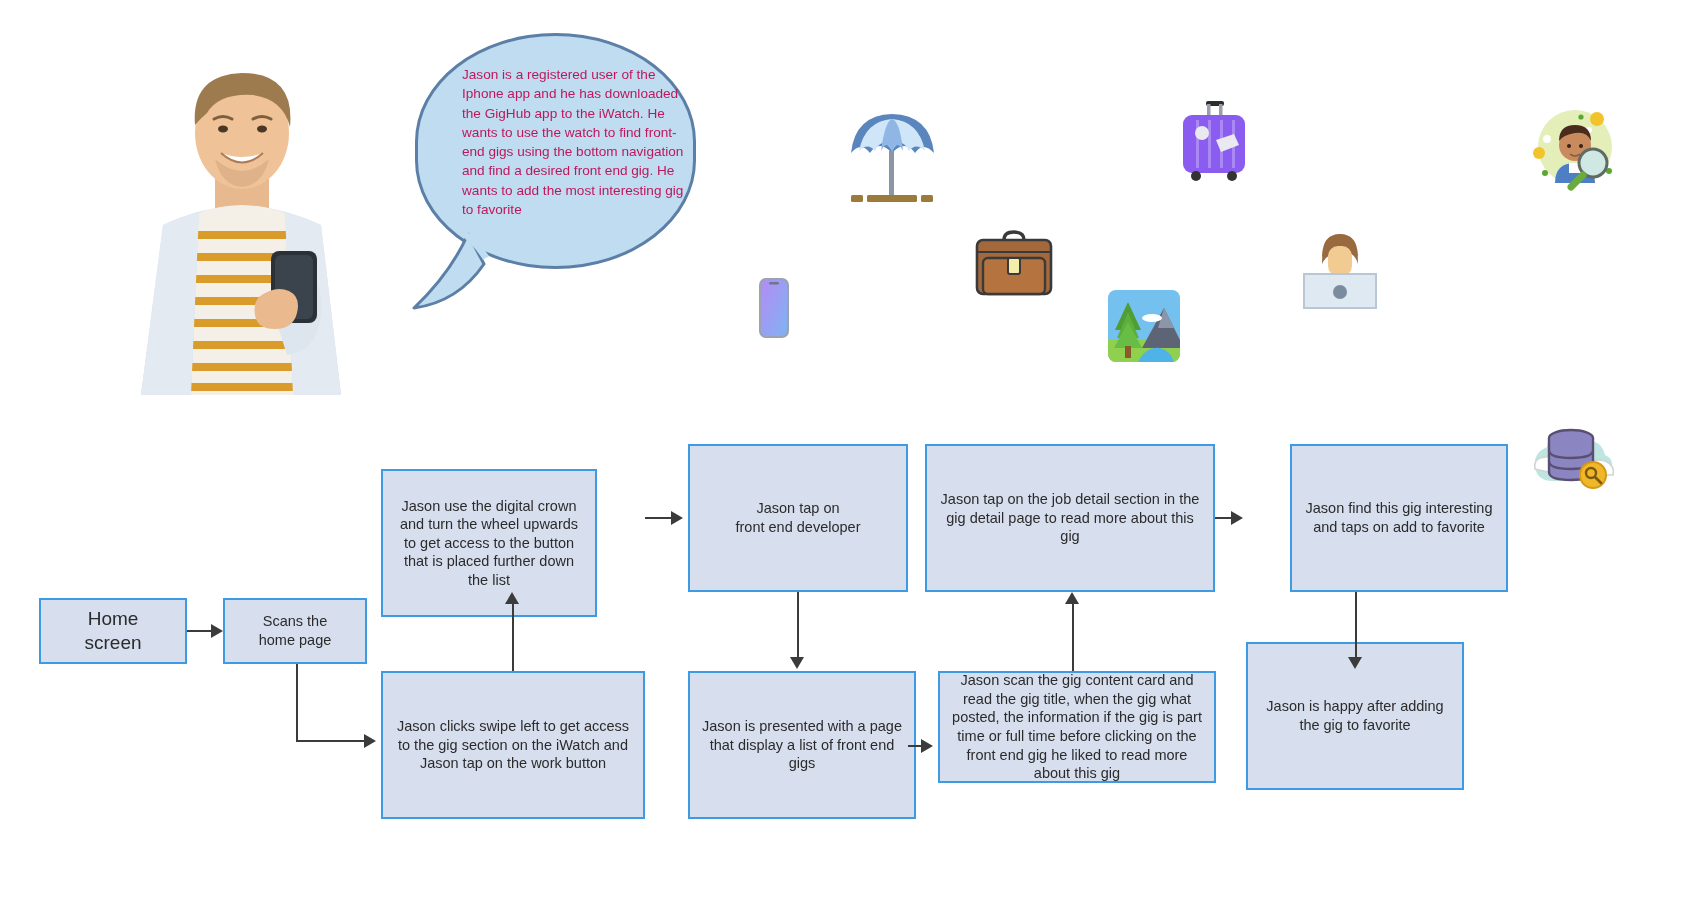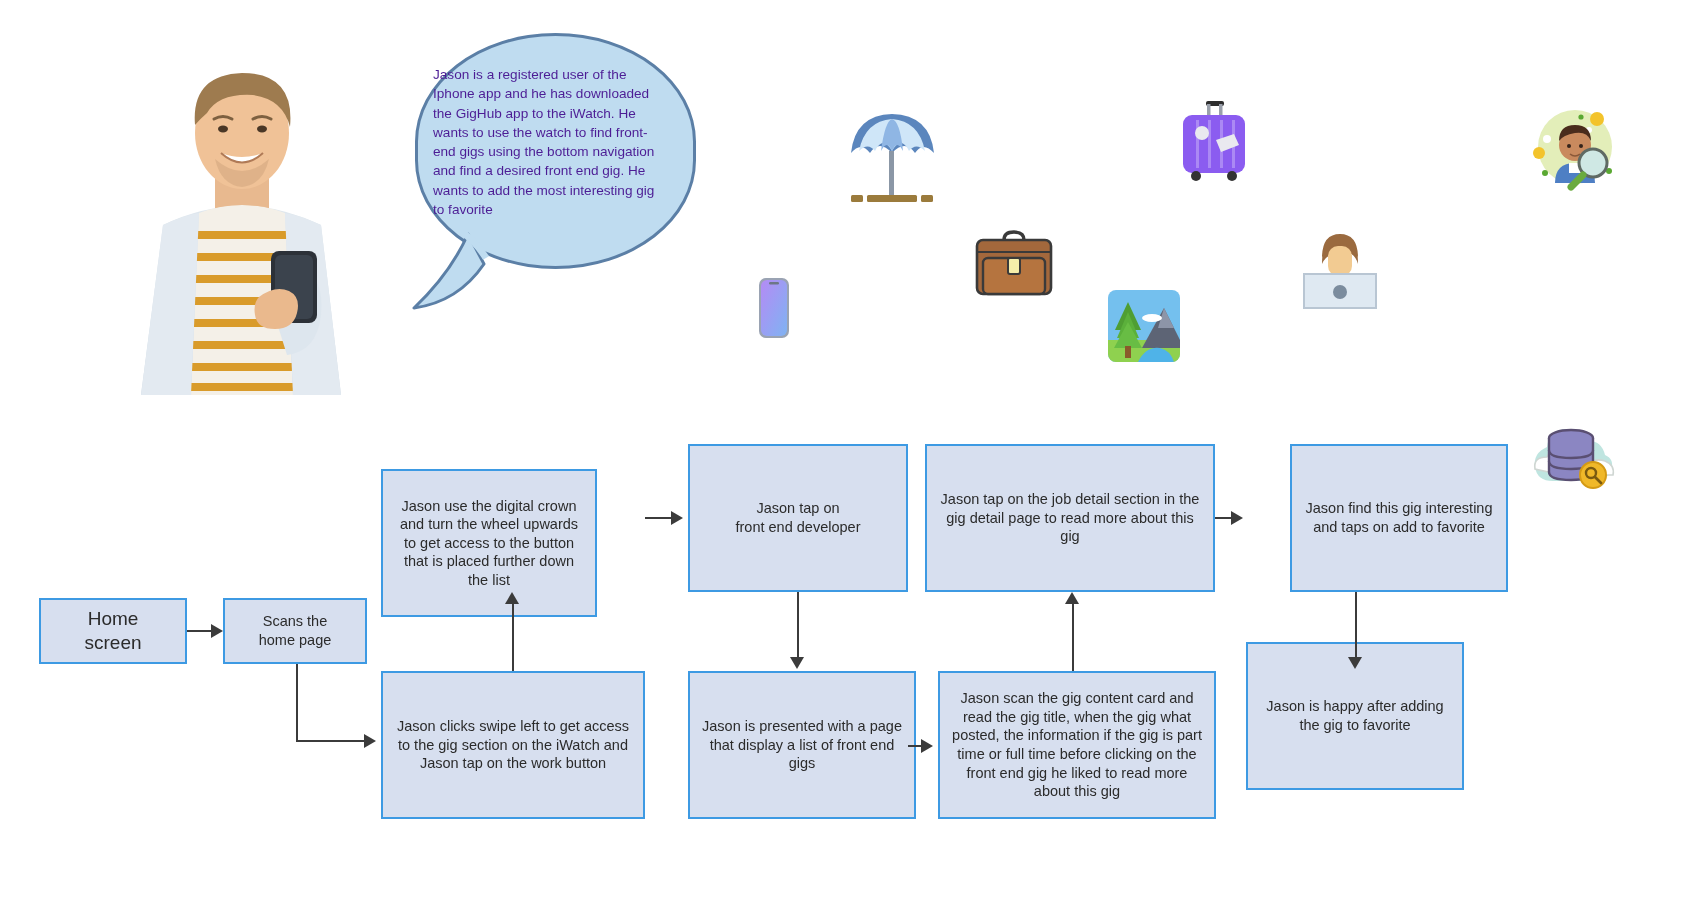--- a/index.html
+++ b/index.html
@@ -24,22 +24,22 @@
   .ah{position:absolute;width:0;height:0;}
   .ah.right{border-top:7px solid transparent;border-bottom:7px solid transparent;border-left:12px solid #3b3b3b;}
   .ah.down{border-left:7px solid transparent;border-right:7px solid transparent;border-top:12px solid #3b3b3b;}
   .ah.up{border-left:7px solid transparent;border-right:7px solid transparent;border-bottom:12px solid #3b3b3b;}
 
   
   .bubble{position:absolute;left:415px;top:33px;width:281px;height:236px;
           background:#bfdcf0;border:3px solid #5b7fa6;border-radius:50%/46%;
           box-sizing:border-box;}
   .bubble-tail{position:absolute;left:410px;top:230px;width:90px;height:82px;}
-  .bubble-txt{position:absolute;left:433px;top:65px;width:232px;
-              font-size:13.6px;line-height:1.42;color:#4c1d95;white-space:pre-line;}
+  .bubble-txt{position:absolute;left:462px;top:65px;width:232px;
+              font-size:13.6px;line-height:1.42;color:#be185d;white-space:pre-line;}
 
   
   .person{position:absolute;left:103px;top:55px;width:278px;height:340px;}
 
   
   .icn{position:absolute;}
 </style>
 </head>
 <body>
 
@@ -246,21 +246,21 @@
   </div>
 
   <div class="fbox small" style="left:381px;top:671px;width:264px;height:148px;">
     <span class="txt">Jason clicks swipe left to get access to the gig section on the iWatch and Jason tap on the work button</span>
   </div>
 
   <div class="fbox small" style="left:688px;top:671px;width:228px;height:148px;">
     <span class="txt">Jason is presented with a page that display a list of front end gigs</span>
   </div>
 
-  <div class="fbox small" style="left:938px;top:671px;width:278px;height:148px;text-align:center;">
+  <div class="fbox small" style="left:938px;top:671px;width:278px;height:112px;text-align:center;">
     <span class="txt">Jason scan the gig content card and read the gig title, when the gig what posted, the information if the gig is part time or full time before clicking on the front end gig he liked to read more about this gig</span>
   </div>
 
   <div class="fbox small" style="left:1246px;top:642px;width:218px;height:148px;">
     <span class="txt">Jason is happy after adding the gig to favorite</span>
   </div>
 
   <div class="ln h" style="left:187px;top:630px;width:26px;"></div>
   <div class="ah right" style="left:211px;top:624px;"></div>
 

